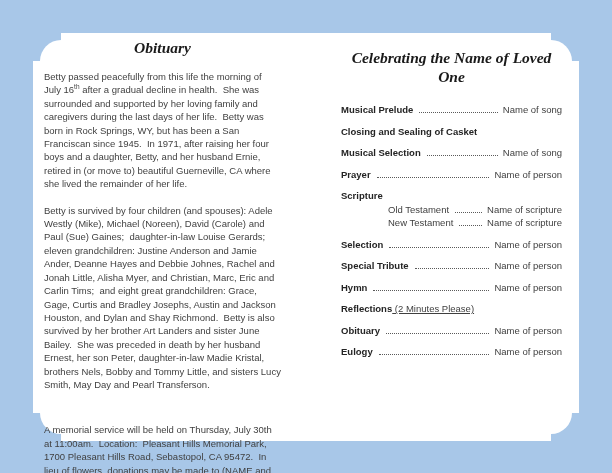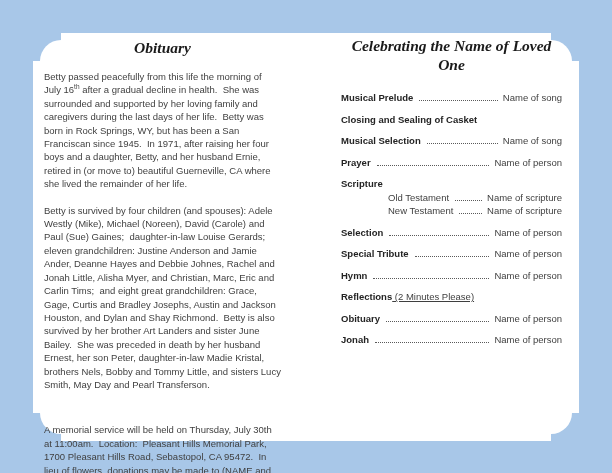--- a/index.html
+++ b/index.html
@@ -9,21 +9,21 @@
   *{margin:0;padding:0;box-sizing:border-box;}
   html,body{width:612px;height:473px;overflow:hidden;}
   body{background:var(--bg);font-family:"Liberation Sans",sans-serif;position:relative;}
   .canvas{position:absolute;inset:0;}
   
   .band-h{position:absolute;left:33px;top:61px;width:546px;height:352px;background:var(--panel);}
   .band-v{position:absolute;left:61px;top:33px;width:490px;height:408px;background:var(--panel);}
   .panel-core{position:absolute;left:40px;top:40px;width:532px;height:394px;border-radius:21px;background:var(--panel);}
   .page{position:absolute;z-index:2;}
   .page-left{left:44px;top:38px;width:237px;}
-  .page-right{left:341px;top:36px;width:221px;}
+  .page-right{left:341px;top:48px;width:221px;}
   h1{font-family:"Liberation Serif",serif;font-style:italic;font-weight:bold;
      font-size:15.5px;line-height:19px;color:var(--heading);text-align:center;}
   .page-left h1{margin-bottom:13px;}
   .page-right h1{margin-bottom:18px;}
   .page-left p{font-size:9.5px;line-height:13.4px;color:var(--body);white-space:pre-wrap;margin-bottom:13px;}
   .page-left p.last{margin-bottom:0;margin-top:32px;}
   .page-left p.mid{margin-bottom:16px;}
   sup{font-size:6.5px;vertical-align:super;line-height:0;}
   
   .prow{display:flex;align-items:baseline;font-size:9.5px;line-height:12px;margin-bottom:9.5px;text-align:center;}
@@ -102,19 +102,19 @@
         <div class="prow">
           <span class="plabel">Reflections</span>
           <span class="psuffix"> (2 Minutes Please)</span>
         </div>
         <div class="prow">
           <span class="plabel">Obituary</span>
           <div class="pleader"></div>
           <span class="pvalue">Name of person</span>
         </div>
         <div class="prow">
-          <span class="plabel">Jonah</span>
+          <span class="plabel">Eulogy</span>
           <div class="pleader"></div>
           <span class="pvalue">Name of person</span>
         </div>
       </div>
   </div>
 </div>
 
 </body></html>

